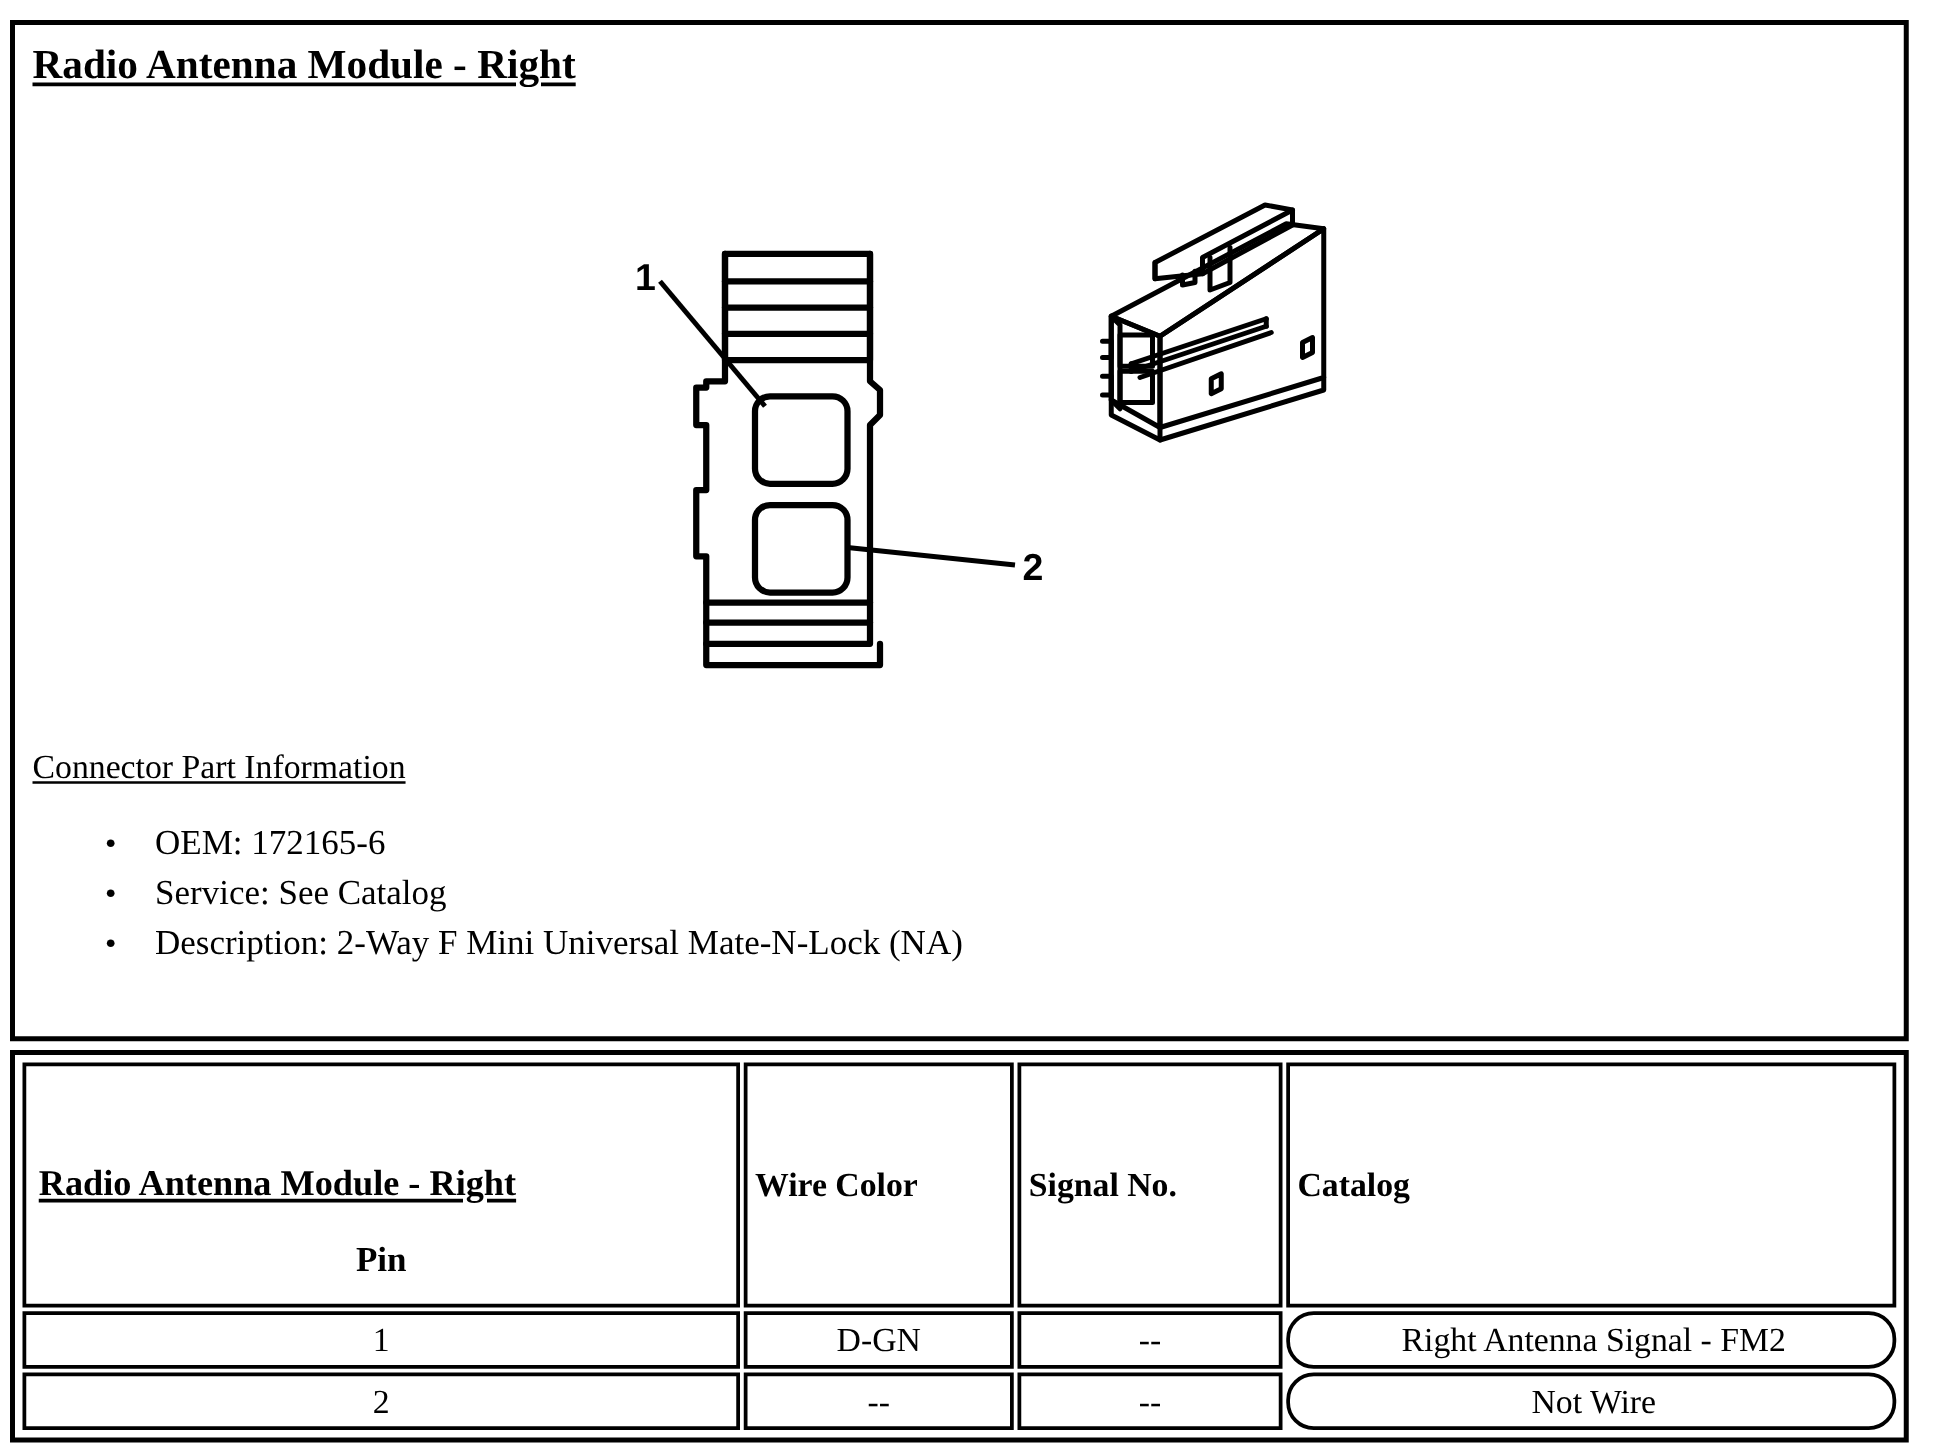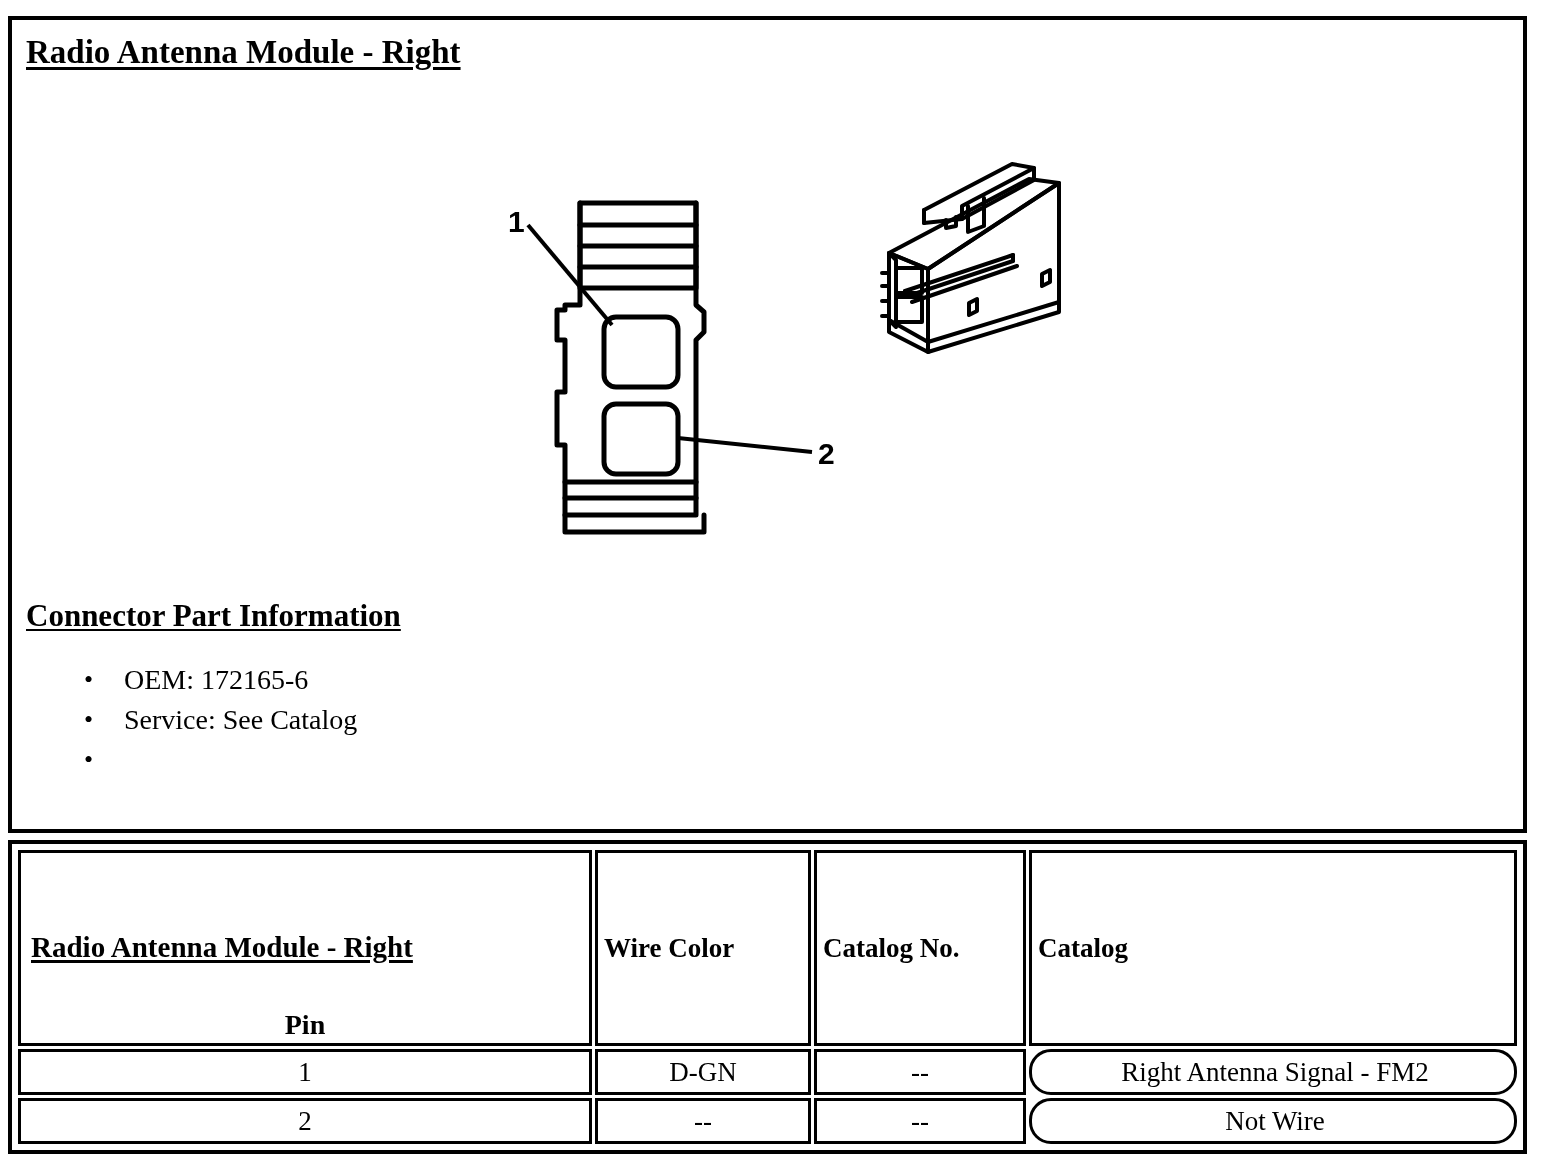--- a/index.html
+++ b/index.html
@@ -53,22 +53,22 @@
   }
 
   
   #part-info {
     position: absolute;
     left: 14px;
     top: 578px;
     width: 1000px;
   }
   #part-info-heading {
-    font-size: 31px;
-    font-weight: bold;
+    font-size: 27px;
+    font-weight: normal;
     text-decoration: underline;
     text-underline-offset: 3px;
     text-decoration-thickness: 2px;
     margin: 0 0 26px 0;
     white-space: nowrap;
   }
   #part-info-list {
     list-style: none;
     margin: 0;
     padding: 0;
@@ -140,21 +140,21 @@
     font-weight: bold;
     text-decoration: underline;
     text-underline-offset: 3px;
     text-decoration-thickness: 3px;
     white-space: nowrap;
   }
   .hdr-pin-word {
     position: absolute;
     left: 0;
     right: 0;
-    top: 156px;
+    top: 140px;
     text-align: center;
     font-size: 28px;
     font-weight: bold;
   }
   .cell-func {
     text-align: center;
     padding-left: 10px !important;
     border-radius: 22px;
   }
 </style>
@@ -252,41 +252,42 @@
       <li>
         <span class="bullet">•</span>
         <span>OEM: 172165-6</span>
       </li>
       <li>
         <span class="bullet">•</span>
         <span>Service: See Catalog</span>
       </li>
       <li>
         <span class="bullet">•</span>
+        <span>Description: 2-Way F Mini Universal Mate-N-Lock (NA)</span>
       </li>
     </ul>
   </div>
 </div>
 
 <div id="pinout-table-wrap">
   <table class="pinout">
     <colgroup>
       <col class="c-pin">
       <col class="c-wire">
       <col class="c-circuit">
       <col class="c-func">
     </colgroup>
     <thead>
       <tr>
         <td class="hdr-pin-cell">
           <span class="hdr-conn-name">Radio Antenna Module - Right</span>
           <span class="hdr-pin-word">Pin</span>
         </td>
         <td>Wire Color</td>
-        <td>Catalog No.</td>
+        <td>Signal No.</td>
         <td>Catalog</td>
       </tr>
     </thead>
     <tbody>
       <tr>
         <td>1</td>
         <td>D-GN</td>
         <td>--</td>
         <td class="cell-func">Right Antenna Signal - FM2</td>
       </tr>

